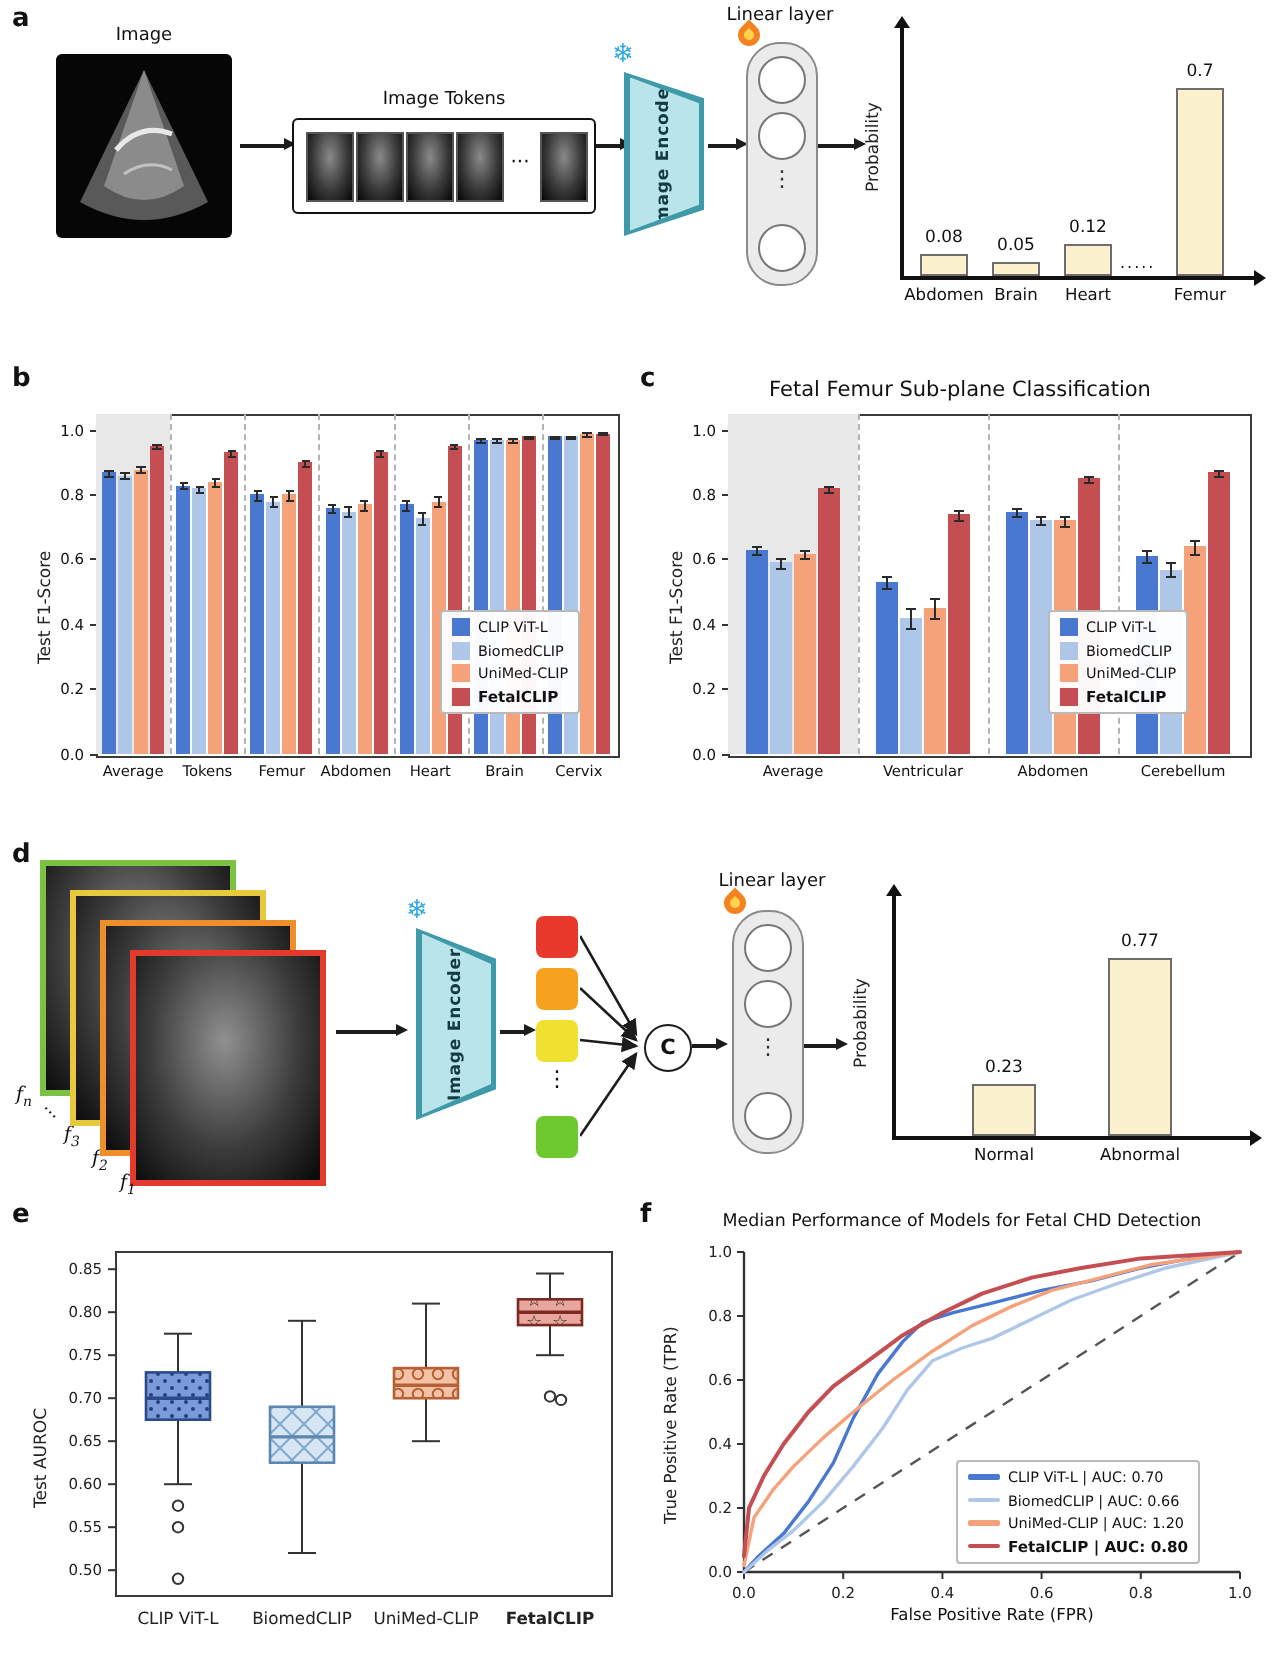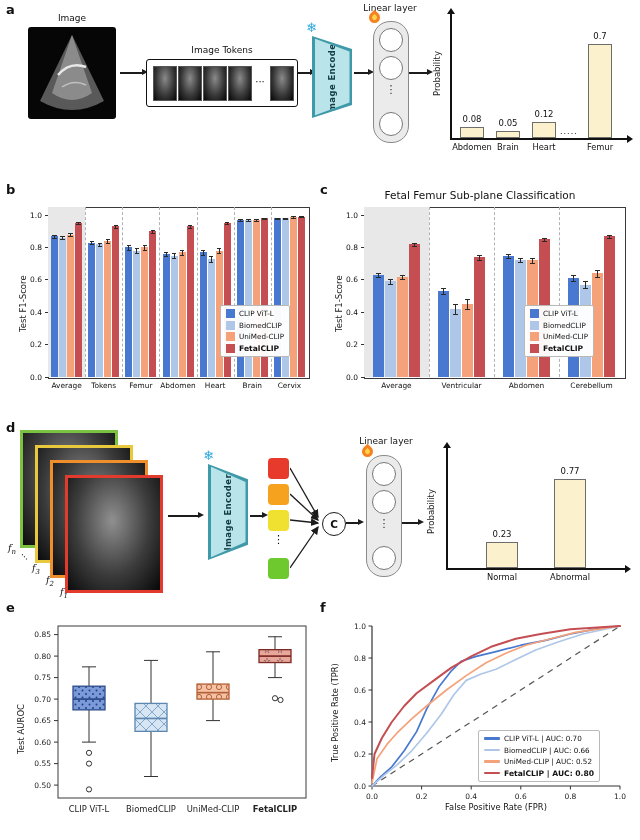--- a/index.html
+++ b/index.html
@@ -522,20 +522,21 @@
         <line x1="254" y1="55.6" x2="268" y2="55.6" stroke="#333" stroke-width="1"></line>
         <line x1="254" y1="14.750000000000009" x2="268" y2="14.750000000000009" stroke="#333" stroke-width="1"></line>
         <rect x="245" y="27.65000000000002" width="32" height="12.899999999999963" fill="url(#pat-stars)" stroke="#7E2A24" stroke-width="1.3"></rect>
         <line x1="245" y1="34.09999999999998" x2="277" y2="34.09999999999998" stroke="#7E2A24" stroke-width="1.7"></line>
         <circle cx="261" cy="76.24000000000002" r="2.6" fill="none" stroke="#333" stroke-width="1"></circle>
         <circle cx="266.5" cy="77.96000000000002" r="2.6" fill="none" stroke="#333" stroke-width="1"></circle>
         <text x="261" y="190" text-anchor="middle" font-size="8.4" font-weight="bold">FetalCLIP</text>
       </svg></div>
 
   <div class="abs plabel" style="left:320px;top:600px">f</div>
+  <div class="chart-title" style="left:326px;top:606px;width:310px;font-size:8.7px">Median Performance of Models for Fetal CHD Detection</div>
   <div class="vlabel" style="left:330px;top:762px;font-size:8.3px">True Positive Rate (TPR)</div>
   <div class="abs" id="chart-f" style="left:326px;top:618px;width:310px;height:202px"><svg width="310" height="202" viewBox="0 0 310 202">
         <line x1="46" y1="8" x2="46" y2="168" stroke="#333" stroke-width="1.2"></line>
         <line x1="46" y1="168" x2="294" y2="168" stroke="#333" stroke-width="1.2"></line>
         <line x1="46" y1="168" x2="46" y2="171.5" stroke="#333" stroke-width="1"></line>
         <text x="46" y="181" text-anchor="middle" font-size="7.5">0.0</text>
         <line x1="95.6" y1="168" x2="95.6" y2="171.5" stroke="#333" stroke-width="1"></line>
         <text x="95.6" y="181" text-anchor="middle" font-size="7.5">0.2</text>
         <line x1="145.2" y1="168" x2="145.2" y2="171.5" stroke="#333" stroke-width="1"></line>
         <text x="145.2" y="181" text-anchor="middle" font-size="7.5">0.4</text>
@@ -566,21 +567,21 @@
         <div class="lrow">
           <span class="lln" style="background: rgb(72, 120, 208);"></span>
           <span>CLIP ViT-L | AUC: 0.70</span>
         </div>
         <div class="lrow">
           <span class="lln" style="background: rgb(174, 199, 232);"></span>
           <span>BiomedCLIP | AUC: 0.66</span>
         </div>
         <div class="lrow">
           <span class="lln" style="background: rgb(245, 162, 122);"></span>
-          <span>UniMed-CLIP | AUC: 0.52</span>
+          <span>UniMed-CLIP | AUC: 1.20</span>
         </div>
         <div class="lrow">
           <span class="lln" style="background: rgb(196, 78, 82);"></span>
           <span style="font-weight: bold; font-size: 7.6px;">FetalCLIP | AUC: 0.80</span>
         </div>
       </div></div>
   <div class="abs cap" style="left:372px;top:802px;width:248px;font-size:8.3px">False Positive Rate (FPR)</div>
 
 </div>
 

